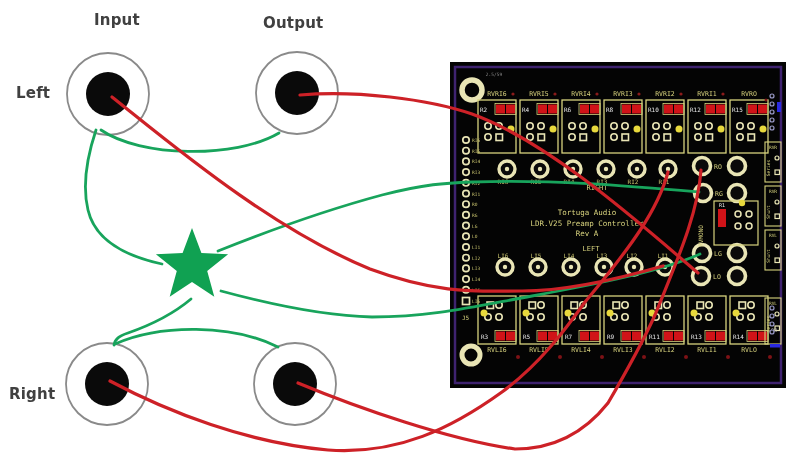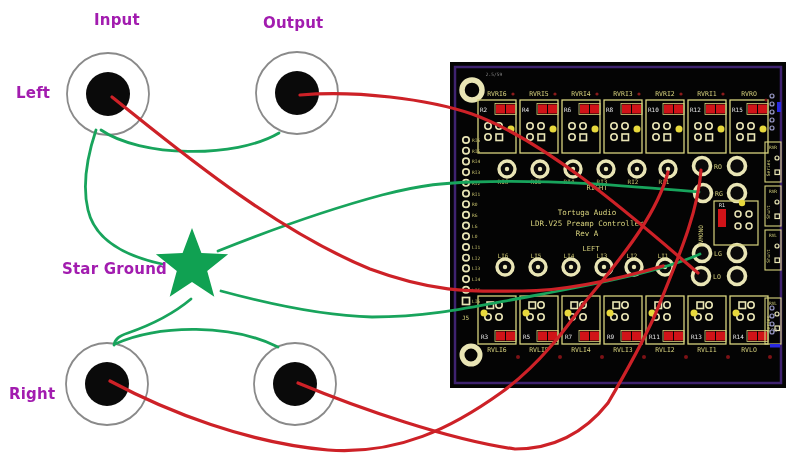--- a/index.html
+++ b/index.html
@@ -1,18 +1,18 @@
 <!DOCTYPE html>
 <html><head>
 <meta charset="utf-8">
 <style>
   html,body{margin:0;padding:0;background:#ffffff;}
   .stage{position:relative;width:800px;height:476px;background:#ffffff;overflow:hidden;
          font-family:"DejaVu Sans", sans-serif;}
-  .lbl{position:absolute;font-weight:bold;color:#a21caf;font-size:15px;letter-spacing:.2px;}
+  .lbl{position:absolute;font-weight:bold;color:#404040;font-size:15px;letter-spacing:.2px;}
   svg{position:absolute;left:0;top:0;}
   text{user-select:none;}
 </style>
 </head>
 <body>
 
 <div class="stage">
   <svg id="diagram" width="800" height="476" viewBox="0 0 800 476">
       <g>
         <g>
@@ -418,14 +418,13 @@
         <path d="M110,381 C168,412 248,443 328,450 C398,455 452,428 502,392 C540,364 565,330 585,302 C630,248 658,210 668,172" stroke="#cd2127" stroke-width="3.2"></path>
         <path d="M298,383 C358,408 450,440 515,449 C555,449 585,432 608,403 C632,362 645,337 655,315 C675,265 698,215 701,170" stroke="#cd2127" stroke-width="3.2"></path>
       </g>
       <polygon points="192.0,228.0 201.4,253.1 228.1,254.3 207.2,270.9 214.3,296.7 192.0,282.0 169.7,296.7 176.8,270.9 155.9,254.3 182.6,253.1" fill="#10a152"></polygon>
     </svg>
 
   <div class="lbl" style="left:94px;top:11px;">Input</div>
   <div class="lbl" style="left:263px;top:14px;">Output</div>
   <div class="lbl" style="left:16px;top:84px;">Left</div>
   <div class="lbl" style="left:9px;top:385px;">Right</div>
-  <div class="lbl" style="left:62px;top:260px;">Star Ground</div>
 </div>
 
 </body></html>

